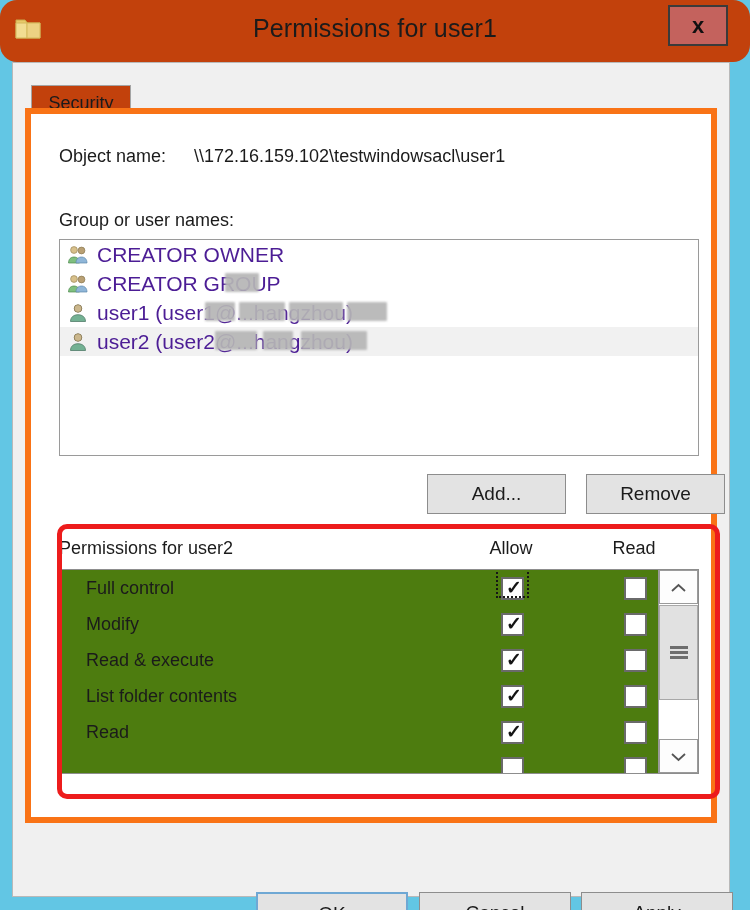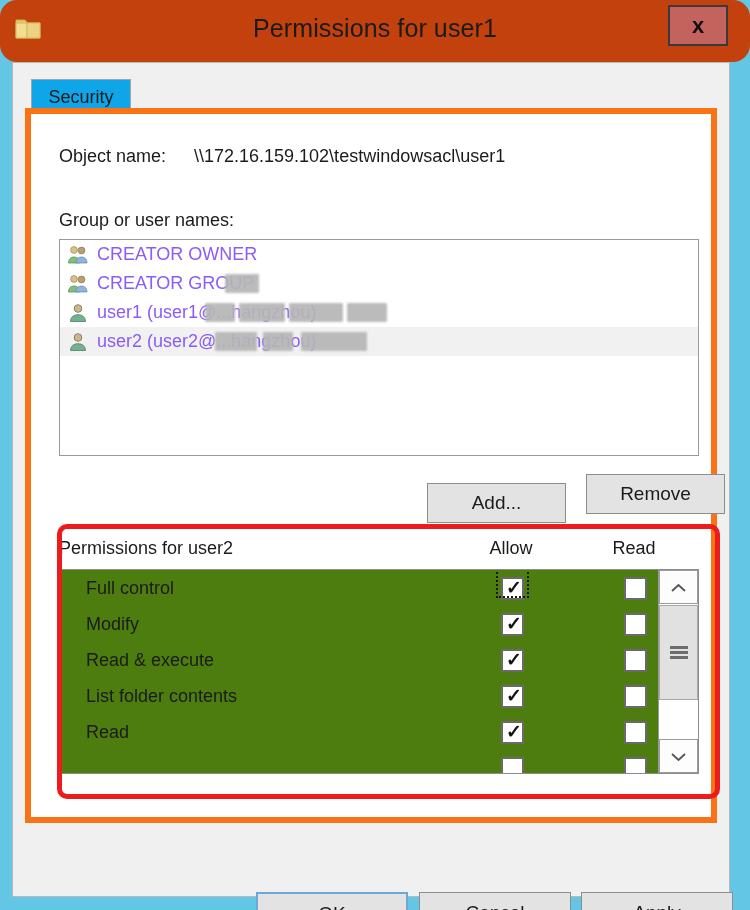--- a/index.html
+++ b/index.html
@@ -70,23 +70,23 @@
   }
 
   
   #tabstrip {
     position: absolute;
     left: 0; top: 0;
     width: 716px; height: 46px;
   }
   #tab-security {
     position: absolute;
-    left: 18px; top: 16px;
+    left: 18px; top: 22px;
     width: 100px; height: 35px;
-    background: #0ea5e9;
+    background: #c2410c;
     border: 1px solid #a4a4a4;
     border-bottom: none;
     box-sizing: border-box;
     font-size: 18px;
     color: #1b1b1b;
     line-height: 34px;
     text-align: center;
     cursor: pointer;
   }
   #tabpanel {
@@ -142,22 +142,22 @@
     cursor: pointer;
   }
   .user-row.selected { background: #f1f1f1; }
   .user-ico {
     width: 22px; height: 22px;
     margin-right: 8px;
     flex: 0 0 auto;
     position: relative;
   }
   .user-text {
-    font-size: 18px;
-    color: #8b5cf6;
+    font-size: 21px;
+    color: #4c1d95;
     white-space: nowrap;
     position: relative;
   }
   
   .redact {
     position: absolute;
     background: #b6b6b6;
     opacity: .92;
     filter: blur(1.2px);
     border-radius: 1px;
@@ -172,21 +172,20 @@
     color: #1b1b1b;
     text-align: center;
     cursor: pointer;
     font-family: "Liberation Sans", sans-serif;
   }
   #add-button {
     position: absolute;
     left: 396px; top: 360px;
     width: 139px; height: 40px;
     line-height: 38px;
-    margin-top: 9px;
   }
   #remove-button {
     position: absolute;
     left: 555px; top: 360px;
     width: 139px; height: 40px;
     line-height: 38px;
   }
 
   
   #perm-header {

